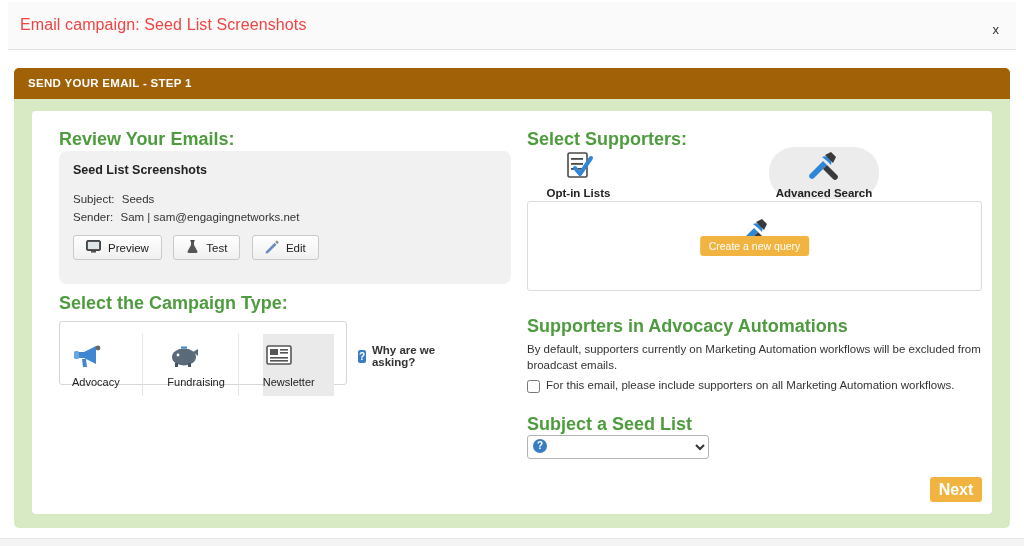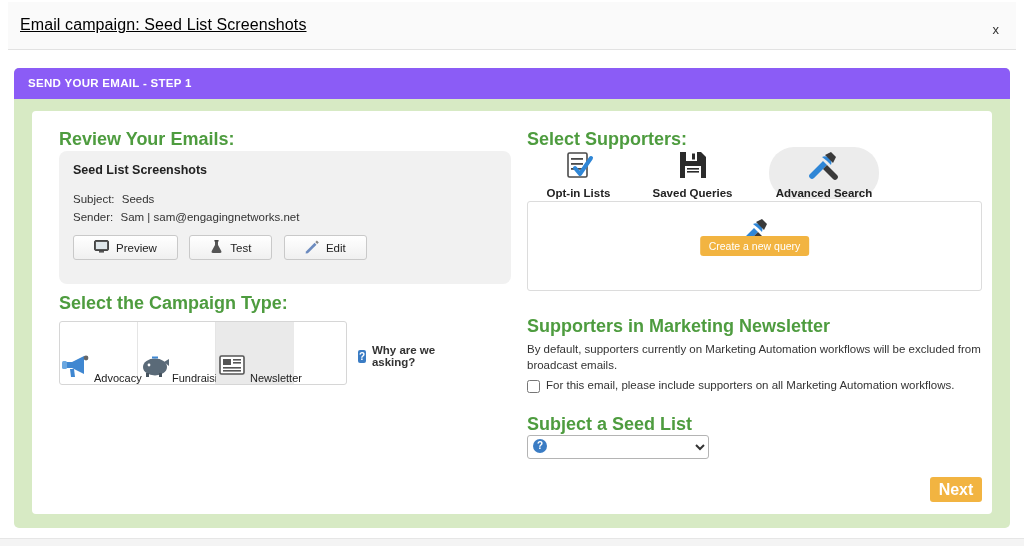--- a/index.html
+++ b/index.html
@@ -31,23 +31,22 @@
     height: 48px;
     background: #fafafa;
     border-bottom: 1px solid #e2e2e2;
     box-sizing: border-box;
   }
   .modal-title {
     position: absolute;
     left: 12px;
     top: 14px;
     font-size: 16px;
-    color: #000000;
+    color: #ef4444;
     letter-spacing: 0.1px;
-    text-decoration: underline;
   }
   .modal-close {
     position: absolute;
     right: 12px;
     top: 18px;
     font-size: 13px;
     color: #333;
     cursor: pointer;
     background: none;
     border: none;
@@ -65,21 +64,21 @@
     background: #d7eac4;
     border-radius: 5px;
     box-sizing: border-box;
   }
   .step-bar {
     position: absolute;
     left: 0;
     top: 0;
     width: 996px;
     height: 31px;
-    background: #8b5cf6;
+    background: #a16207;
     border-radius: 5px 5px 0 0;
     box-sizing: border-box;
   }
   .step-bar-label {
     position: absolute;
     left: 14px;
     top: 9px;
     color: #ffffff;
     font-size: 11.5px;
     font-weight: bold;
@@ -143,21 +142,21 @@
   .btn-row {
     position: absolute;
     left: 14px;
     top: 84px;
   }
   .sm-btn {
     display: inline-flex;
     align-items: center;
     gap: 7px;
     height: 25px;
-    padding: 0 20px;
+    padding: 0 12px;
     margin-right: 7px;
     border: 1px solid #c9c9c9;
     border-radius: 3px;
     background: linear-gradient(#ffffff, #f0f0f0);
     font-size: 11.5px;
     color: #222;
     cursor: pointer;
     box-sizing: border-box;
     vertical-align: top;
     font-family: "Liberation Sans", sans-serif;
@@ -179,24 +178,24 @@
     height: 64px;
     border: 1px solid #d6d6d6;
     border-radius: 3px;
     background: #fff;
     box-sizing: border-box;
     display: flex;
   }
   .tile {
     width: 78px;
     height: 62px;
-    margin: 0;
+    margin: 12px;
     display: flex;
-    flex-direction: row;
-    align-items: flex-end;
+    flex-direction: column;
+    align-items: flex-start;
     justify-content: flex-start;
     padding-top: 6px;
     box-sizing: border-box;
     cursor: pointer;
     border-right: 1px solid #e5e5e5;
   }
   .tile:last-child { border-right: none; }
   .tile.selected { background: #eaeaea; }
   .tile-label {
     font-size: 11px;
@@ -484,33 +483,20 @@
               <rect x="6" y="4" width="19" height="24" rx="1.5" fill="#fff" stroke="#4a4a4a" stroke-width="1.6"></rect>
               <rect x="9" y="9" width="12" height="1.8" fill="#4a4a4a"></rect>
               <rect x="9" y="14" width="12" height="1.8" fill="#4a4a4a"></rect>
               <rect x="9" y="19" width="12" height="1.8" fill="#4a4a4a"></rect>
               <path d="M13 19l5 6 11-16" fill="none" stroke="#2f86d6" stroke-width="4" stroke-linecap="round" stroke-linejoin="round"></path>
             </svg>
           </span>
           <span class="stab-label">Opt-in Lists</span>
         </div>
 
-        <div class="stab" style="left:114px;">
-          <span>
-            <svg width="32" height="32" viewBox="0 0 32 32">
-              <path d="M3 3h21l5 5v21H3z" fill="#2b2b2b"></path>
-              <rect x="9" y="3" width="11" height="9" fill="#fff"></rect>
-              <rect x="15" y="4.5" width="3" height="6" fill="#2b2b2b"></rect>
-              <rect x="8" y="17" width="16" height="12" fill="#fff"></rect>
-              <rect x="10" y="19" width="12" height="1.6" fill="#2b2b2b"></rect>
-              <rect x="10" y="22" width="12" height="1.6" fill="#2b2b2b"></rect>
-            </svg>
-          </span>
-          <span class="stab-label">Saved Queries</span>
-        </div>
 
         <div class="stab selected" style="left:242px; width:110px;">
           <span>
             <svg width="36" height="32" viewBox="0 0 36 32">
               <path d="M4 25l13-13 4 4-13 13a2.8 2.8 0 0 1-4 0 2.8 2.8 0 0 1 0-4z" fill="#2f86d6"></path>
               <path d="M16 8a6.5 6.5 0 0 1 9 8l-4-4z" fill="#2f86d6"></path>
               <path d="M31 26l-10-10-4 4 10 10a2.8 2.8 0 0 0 4-4z" fill="#3a3a3a"></path>
               <path d="M19 6l6-3 5 5-3 6-4-4z" fill="#3a3a3a"></path>
             </svg>
           </span>
@@ -523,21 +509,21 @@
           <svg width="36" height="32" viewBox="0 0 36 32">
             <path d="M4 25l13-13 4 4-13 13a2.8 2.8 0 0 1-4 0 2.8 2.8 0 0 1 0-4z" fill="#2f86d6"></path>
             <path d="M16 8a6.5 6.5 0 0 1 9 8l-4-4z" fill="#2f86d6"></path>
             <path d="M31 26l-10-10-4 4 10 10a2.8 2.8 0 0 0 4-4z" fill="#3a3a3a"></path>
             <path d="M19 6l6-3 5 5-3 6-4-4z" fill="#3a3a3a"></path>
           </svg>
         </span>
         <button class="query-cta">Create a new query</button>
       </div>
 
-      <div class="section-head" style="left:495px; top:205px;">Supporters in Marketing Newsletter</div>
+      <div class="section-head" style="left:495px; top:205px;">Supporters in Advocacy Automations</div>
 
       <div class="ma-desc">By default, supporters currently on Marketing Automation workflows will be excluded from broadcast emails.</div>
 
       <div class="ma-check-row">
         <input type="checkbox" style="">
         <span>For this email, please include supporters on all Marketing Automation workflows.</span>
       </div>
 
       <div class="section-head" style="left:495px; top:303px;">Subject a Seed List</div>
 

